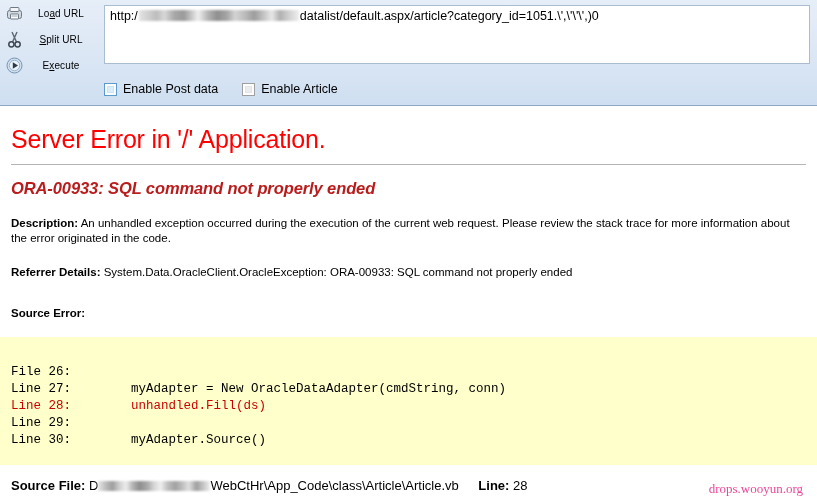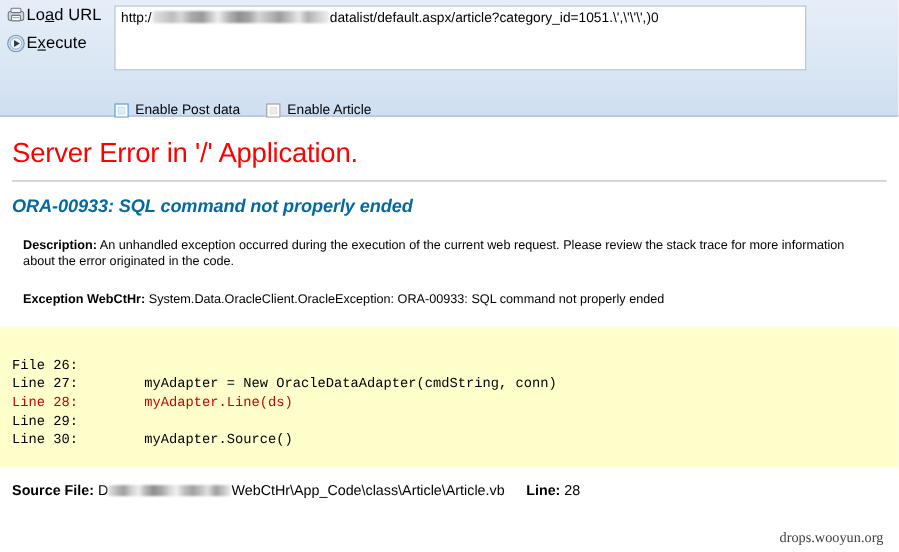--- a/index.html
+++ b/index.html
@@ -39,32 +39,33 @@
   .tb-icon {
     width: 20px;
     height: 20px;
     flex: 0 0 20px;
     display: flex;
     align-items: center;
     justify-content: center;
   }
   .tb-label {
     flex: 1;
-    font-size: 15px;
+    text-align: center;
+    font-size: 10px;
     color: #000;
     letter-spacing: 0.1px;
     padding-right: 6px;
   }
   .tb-label u { text-decoration: underline; }
 
   #url-field {
     position: absolute;
     left: 104px;
     top: 5px;
-    width: 629px;
+    width: 706px;
     height: 59px;
     background: #ffffff;
     border: 1px solid #a9bcd0;
     box-sizing: border-box;
     font-size: 12.5px;
     color: #000;
     padding: 3px 4px 0 5px;
     overflow: hidden;
     white-space: nowrap;
     line-height: 15px;
@@ -87,21 +88,20 @@
 
   #checkbox-row {
     position: absolute;
     left: 104px;
     top: 82px;
     display: flex;
     align-items: center;
     gap: 6px;
     font-size: 12.5px;
     color: #000;
-    margin-top: 11px;
   }
   .cbx {
     width: 13px;
     height: 13px;
     box-sizing: border-box;
     background: #ffffff;
     display: inline-block;
   }
   .cbx.blue {
     border: 1px solid #5b9bd0;
@@ -135,33 +135,33 @@
     line-height: 30px;
     letter-spacing: -0.2px;
   }
   hr.sep {
     border: none;
     border-top: 1px solid #b5b5b5;
     margin: 10px 11px 0 11px;
     height: 0;
   }
   #exception-message {
-    color: #0369a1;
+    color: #b91c1c;
     font-size: 16.5px;
     font-style: italic;
     font-weight: bold;
     margin: 0;
     padding: 14px 11px 0 11px;
     letter-spacing: -0.1px;
   }
   .body-text {
     font-size: 11.5px;
     color: #000000;
     line-height: 14.5px;
-    padding: 0 21px;
+    padding: 0 11px;
   }
   .body-text b { font-weight: bold; }
   #description-block { margin-top: 18px; }
   #exception-details-block { margin-top: 20px; }
   #source-error-label { margin-top: 26px; font-weight: bold; }
 
   #code-block {
     margin-top: 17px;
     background: #ffffcc;
     width: 817px;
@@ -196,21 +196,21 @@
     filter: blur(1.1px);
   }
   .line-label { margin-left: 16px; }
 
   #watermark {
     position: absolute;
     right: 14px;
     bottom: 5px;
     font-family: "Liberation Serif", "DejaVu Serif", serif;
     font-size: 13px;
-    color: #404040;
+    color: #ec4899;
   }
 </style>
 </head>
 <body>
 
 <div id="hackbar">
 
   <div class="tb-rows">
 
     <div class="tb-row">
@@ -218,20 +218,30 @@
         <svg width="17" height="15" viewBox="0 0 17 15">
           <rect x="1.5" y="4.5" width="14" height="8" rx="2" fill="#d4d9de" stroke="#6c7a88"></rect>
           <rect x="4" y="1.5" width="9" height="4" rx="1" fill="#f2f4f6" stroke="#6c7a88"></rect>
           <rect x="4.5" y="8" width="8" height="5" rx="0.5" fill="#ffffff" stroke="#6c7a88"></rect>
           <rect x="5.5" y="9.5" width="6" height="1" fill="#9aa6b2"></rect>
         </svg>
       </span>
       <span class="tb-label"><span>Lo</span><u>a</u><span>d URL</span></span>
     </div>
 
+    <div class="tb-row">
+      <span class="tb-icon">
+        <svg width="15" height="17" viewBox="0 0 15 17">
+          <path d="M5 1 L9.5 11 M10 1 L5.5 11" stroke="#5a6672" stroke-width="1.4" fill="none"></path>
+          <circle cx="4.4" cy="13.3" r="2.6" fill="none" stroke="#3d4752" stroke-width="1.5"></circle>
+          <circle cx="10.6" cy="13.3" r="2.6" fill="none" stroke="#3d4752" stroke-width="1.5"></circle>
+        </svg>
+      </span>
+      <span class="tb-label"><span></span><u>S</u><span>plit URL</span></span>
+    </div>
 
     <div class="tb-row">
       <span class="tb-icon">
         <svg width="17" height="17" viewBox="0 0 17 17">
           <circle cx="8.5" cy="8.5" r="7.5" fill="#cfe0f0" stroke="#7894b3"></circle>
           <circle cx="8.5" cy="8.5" r="5.2" fill="#eaf3fb" stroke="#8aa6c2" stroke-width="0.8"></circle>
           <path d="M6.8 5.3 L12 8.5 L6.8 11.7 Z" fill="#2d3a48"></path>
         </svg>
       </span>
       <span class="tb-label"><span>E</span><u>x</u><span>ecute</span></span>
@@ -257,28 +267,29 @@
   <hr class="sep">
 
   <h2 id="exception-message">ORA-00933: SQL command not properly ended</h2>
 
   <div class="body-text" id="description-block">
     <b>Description:</b>
     <span>An unhandled exception occurred during the execution of the current web request. Please review the stack trace for more information about the error originated in the code.</span>
   </div>
 
   <div class="body-text" id="exception-details-block">
-    <b>Exception WebCtHr:</b>
+    <b>Referrer Details:</b>
     <span>System.Data.OracleClient.OracleException: ORA-00933: SQL command not properly ended</span>
   </div>
 
+  <div class="body-text" id="source-error-label">Source Error:</div>
 
   <div id="code-block"><span><span>File 26:</span><span></span></span>
 <span><span>Line 27:</span><span>        myAdapter = New OracleDataAdapter(cmdString, conn)</span></span>
-<span class="hl"><span>Line 28:</span><span>        myAdapter.Line(ds)</span></span>
+<span class="hl"><span>Line 28:</span><span>        unhandled.Fill(ds)</span></span>
 <span><span>Line 29:</span><span></span></span>
 <span><span>Line 30:</span><span>        myAdapter.Source()</span></span></div>
 
   <div id="source-file-block">
     <b>Source File:</b>
     <span>D</span><span class="blur-path"></span><span>WebCtHr\App_Code\class\Article\Article.vb</span>
     <b class="line-label">Line:</b>
     <span>28</span>
   </div>
 

